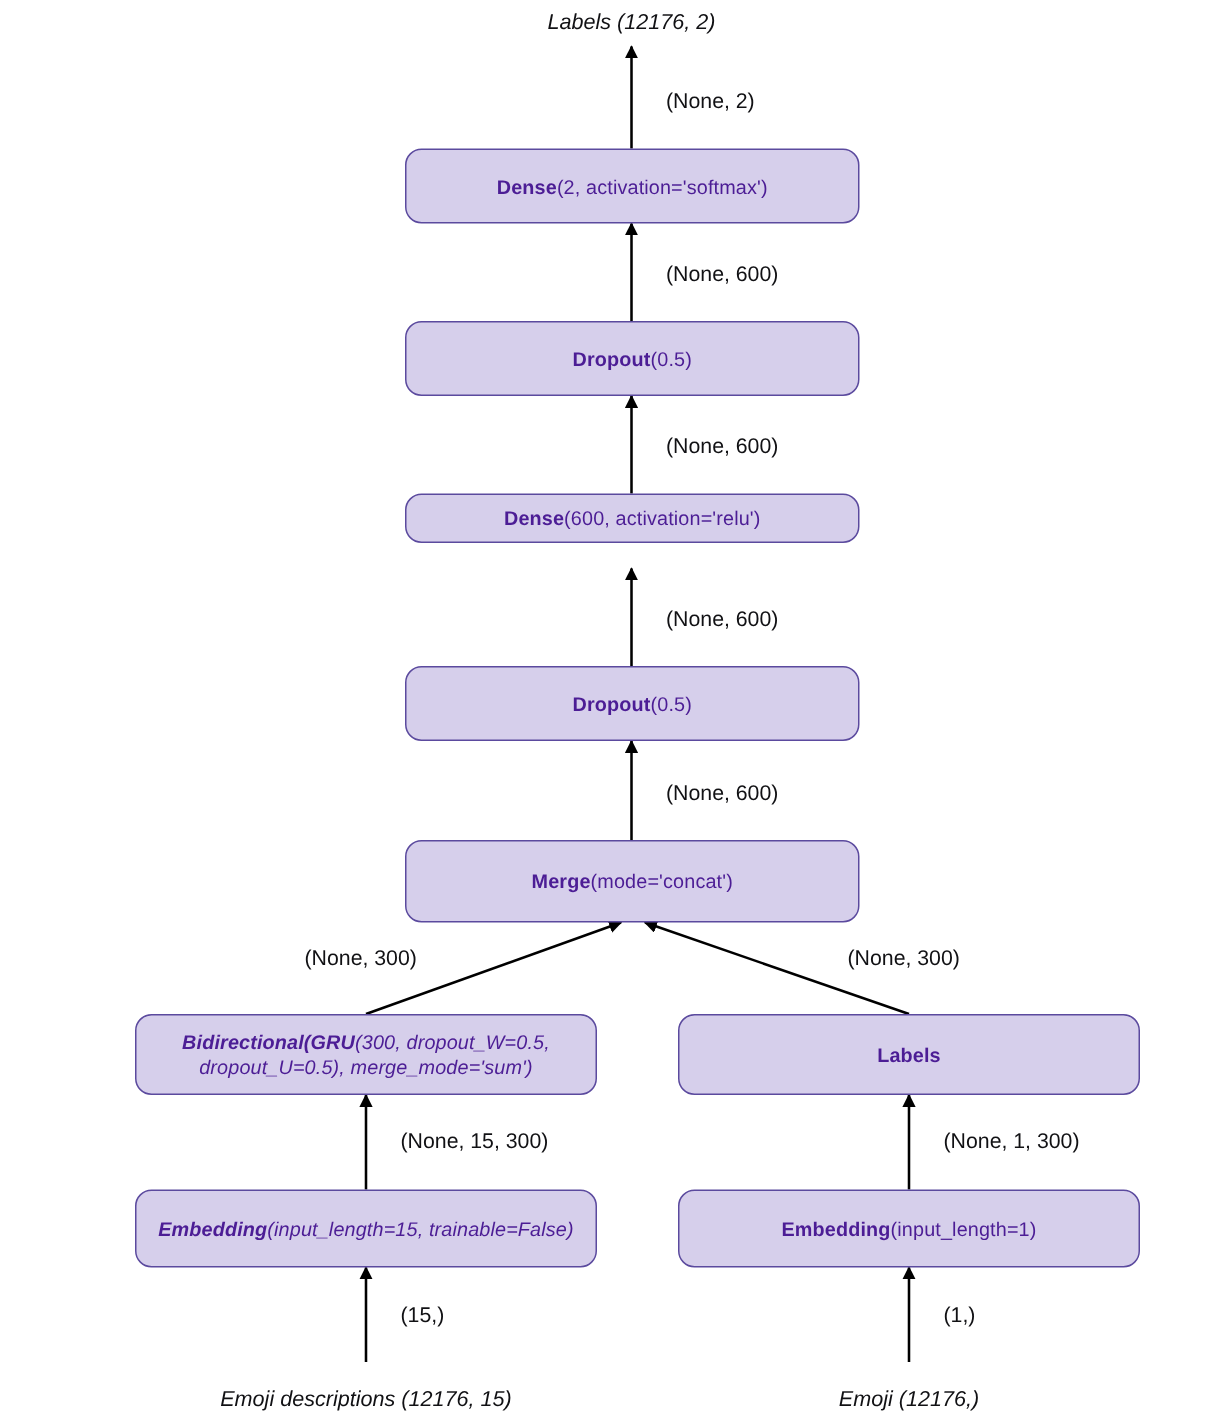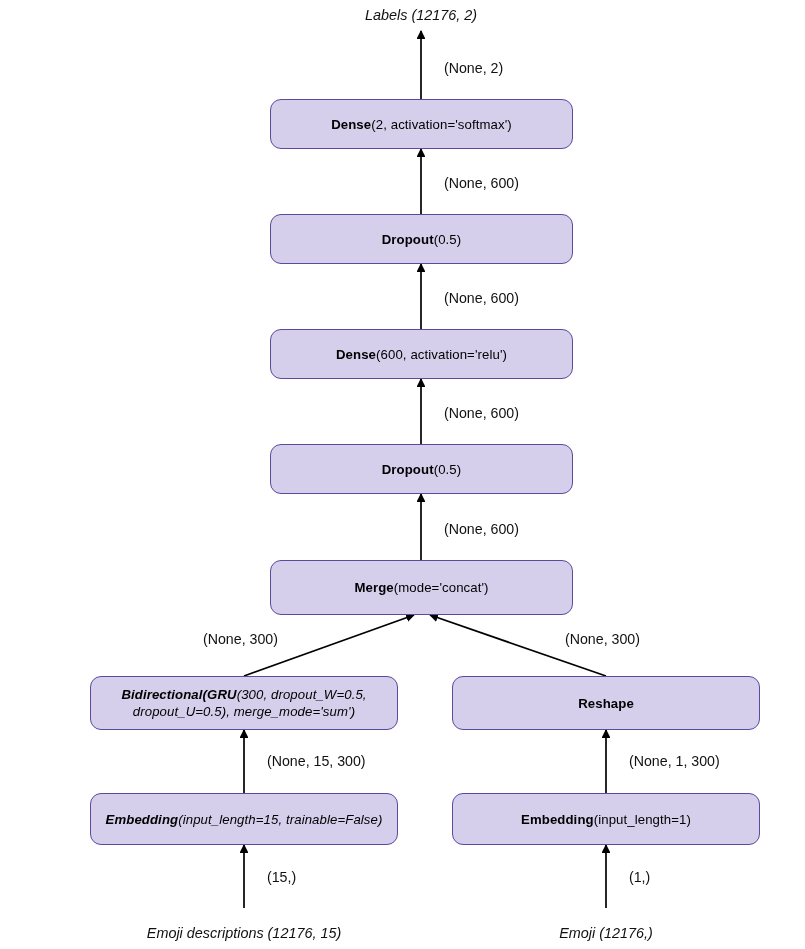--- a/index.html
+++ b/index.html
@@ -29,21 +29,21 @@
   .node {
     position: absolute;
     box-sizing: border-box;
     background: #d6cfeb;
     border: 1.6px solid #5b4a9e;
     border-radius: 11px;
     display: flex;
     align-items: center;
     justify-content: center;
     text-align: center;
-    color: #000000;
+    color: #4c1d95;
     font-size: 13.2px;
     line-height: 17px;
     letter-spacing: 0.1px;
   }
   .node .inner {
     padding: 0 8px;
   }
   .node b {
     font-weight: bold;
   }
@@ -109,21 +109,21 @@
       <b>Dense</b><span>(2, activation='softmax')</span>
     </span>
   </div>
 
   <div class="node" style="left:270px; top:214px; width:303px; height:50px;">
     <span class="inner">
       <b>Dropout</b><span>(0.5)</span>
     </span>
   </div>
 
-  <div class="node" style="left:270px; top:329px; width:303px; height:50px;text-align:center;">
+  <div class="node" style="left:270px; top:329px; width:303px; height:33px;text-align:center;">
     <span class="inner">
       <b>Dense</b><span>(600, activation='relu')</span>
     </span>
   </div>
 
   <div class="node" style="left:270px; top:444px; width:303px; height:50px;">
     <span class="inner">
       <b>Dropout</b><span>(0.5)</span>
     </span>
   </div>
@@ -136,21 +136,21 @@
 
   <div class="node" style="left:90px; top:676px; width:308px; height:54px;font-style:italic;">
     <span class="inner">
       <b>Bidirectional(GRU</b><span>(300, dropout_W=0.5,</span><br>
       <span>dropout_U=0.5), merge_mode='sum')</span>
     </span>
   </div>
 
   <div class="node" style="left:452px; top:676px; width:308px; height:54px;">
     <span class="inner">
-      <b>Reshape</b><span></span>
+      <b>Labels</b><span></span>
     </span>
   </div>
 
   <div class="node" style="left:90px; top:793px; width:308px; height:52px;font-style:italic;">
     <span class="inner">
       <b>Embedding</b><span>(input_length=15, trainable=False)</span>
     </span>
   </div>
 
   <div class="node" style="left:452px; top:793px; width:308px; height:52px;">

